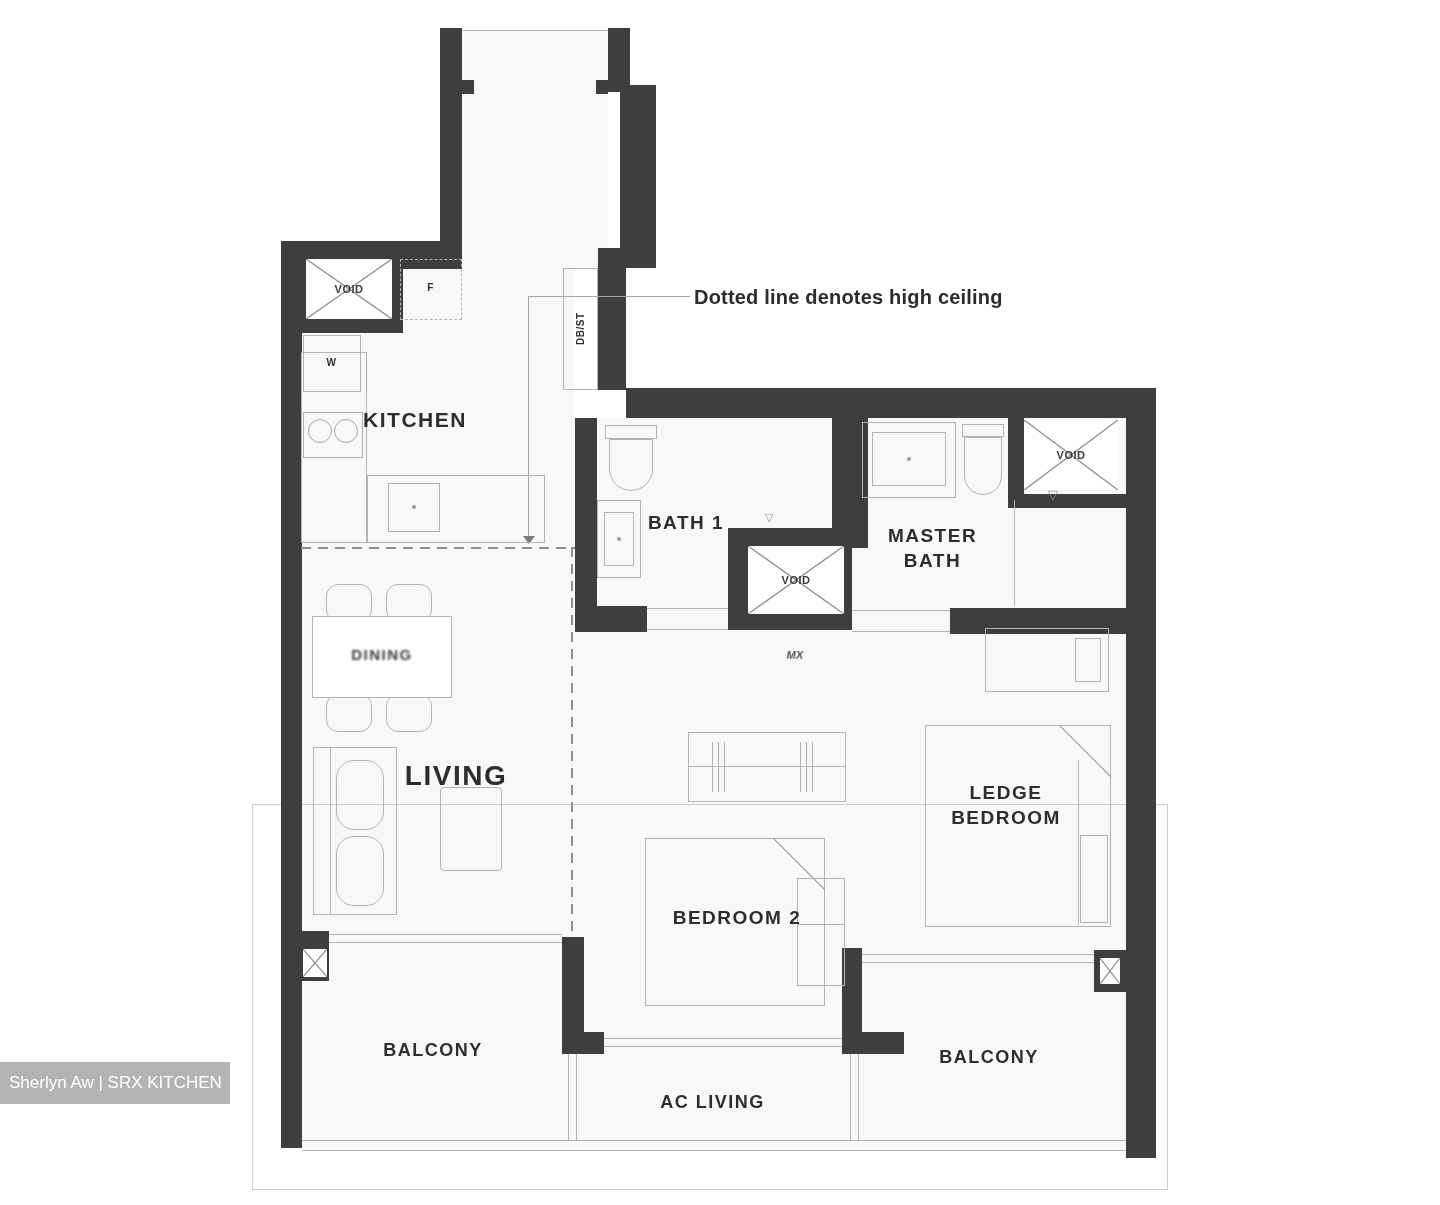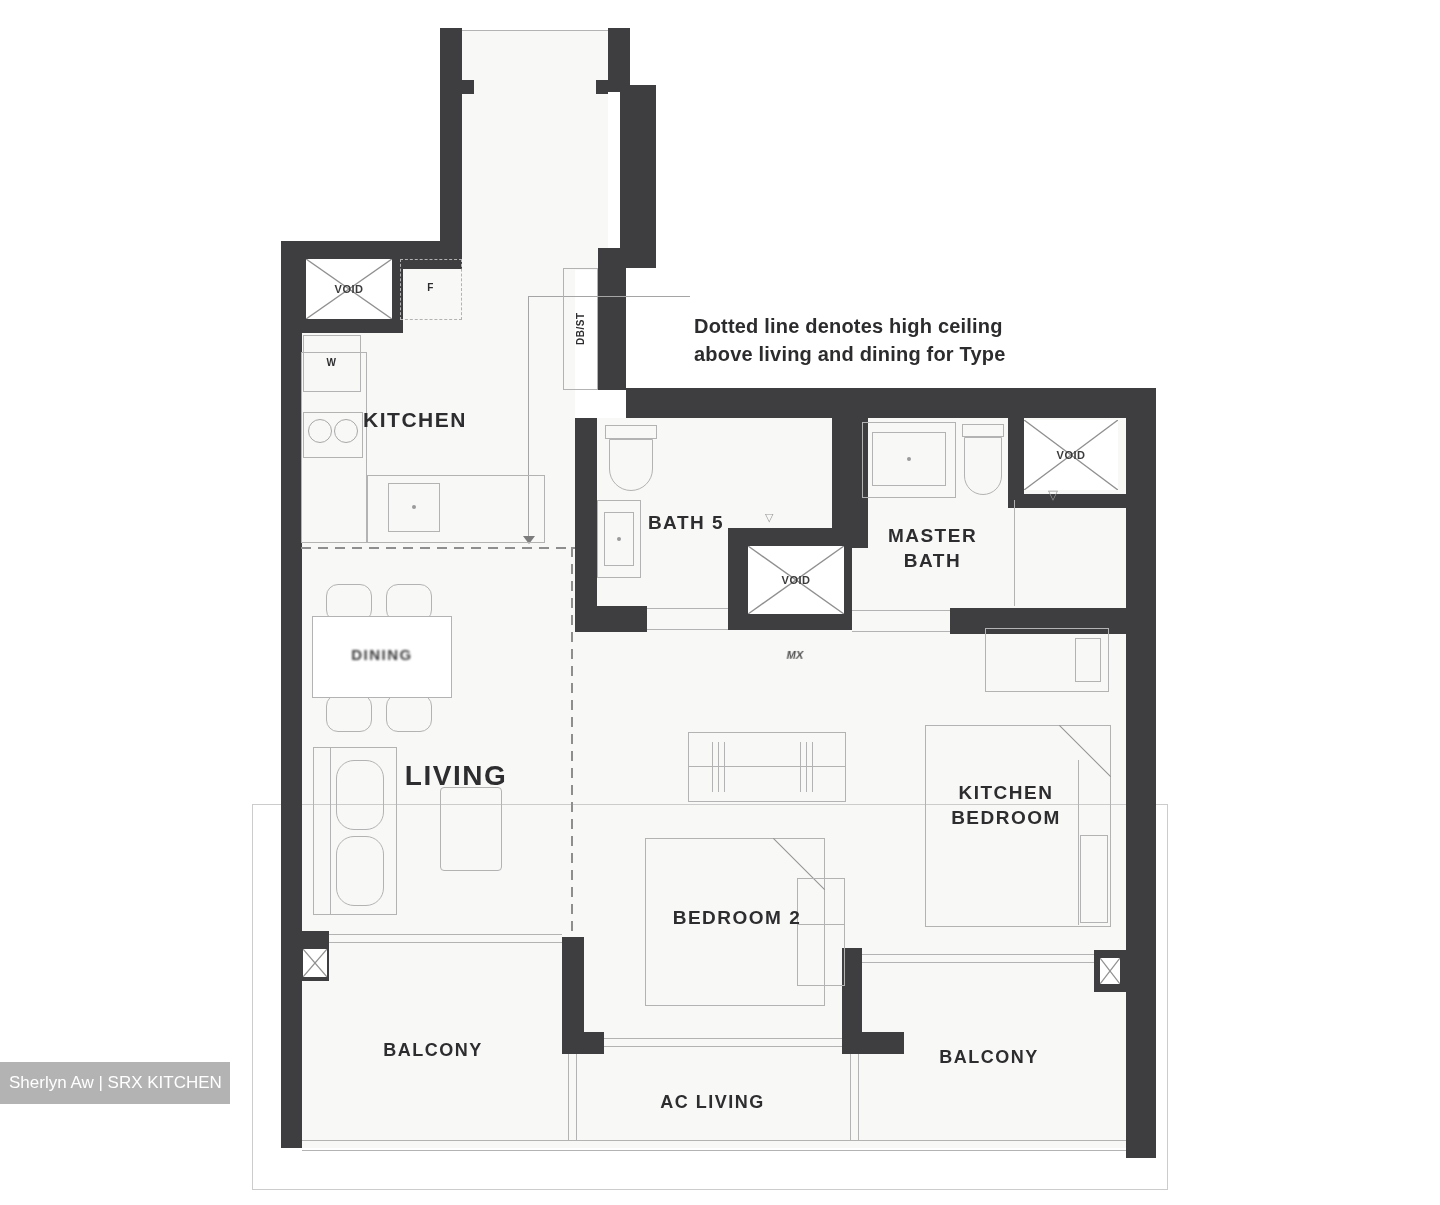--- a/index.html
+++ b/index.html
@@ -13,21 +13,21 @@
   .lineV{position:absolute;width:1px;background:#b3b3b3;}
   .dashH{position:absolute;height:2px;background:repeating-linear-gradient(90deg,#8e8e8e 0 10px,transparent 10px 17px);}
   .dashV{position:absolute;width:2px;background:repeating-linear-gradient(180deg,#8e8e8e 0 10px,transparent 10px 17px);}
   .lbl{position:absolute;font-weight:700;color:#2d2d2f;text-align:center;letter-spacing:1.5px;line-height:1.32;}
   .xbox{position:absolute;background:#fff;display:flex;align-items:center;justify-content:center;}
   .xbox svg{position:absolute;left:0;top:0;width:100%;height:100%;}
   .xbox .vlabel{position:relative;z-index:2;font-weight:700;font-size:11px;color:#3a3a3c;letter-spacing:.5px;}
   .fixdot{position:absolute;width:4px;height:4px;border-radius:50%;background:#9a9a9a;}
   .circle{position:absolute;border:1.5px solid #a8a8a8;border-radius:50%;box-sizing:border-box;}
   .tri{position:absolute;color:#9a9a9a;font-size:13px;line-height:1;}
-  .annot{position:absolute;font-weight:700;font-size:20px;color:#2c2c2e;line-height:28px;letter-spacing:.2px;margin-top:29px;}
+  .annot{position:absolute;font-weight:700;font-size:20px;color:#2c2c2e;line-height:28px;letter-spacing:.2px;}
   .wm{position:absolute;left:0;top:1062px;width:230px;height:42px;background:rgba(173,173,173,.92);
       color:#fff;font-size:17px;line-height:42px;padding-left:9px;box-sizing:border-box;white-space:nowrap;}
   .blur1{filter:blur(1px);}
   .blur05{filter:blur(.7px);}
   .vertical{writing-mode:vertical-rl;transform:rotate(180deg);}
 </style>
 </head>
 <body>
 
 <div id="stage">
@@ -180,32 +180,31 @@
   <div class="lineH" style="left:797px;top:924px;width:48px;"></div>
 
   <div class="thin" style="left:985px;top:628px;width:124px;height:64px;"></div>
   <div class="thin" style="left:1075px;top:638px;width:26px;height:44px;"></div>
   <div class="thin" style="left:925px;top:725px;width:186px;height:202px;"></div>
   <div class="abs" style="left:1059px;top:725px;width:52px;height:52px;background:linear-gradient(to bottom left,transparent calc(50% - 1px),#9a9a9a 50%,transparent calc(50% + 1px));"></div>
   <div class="lineV" style="left:1078px;top:760px;height:165px;"></div>
   <div class="thin" style="left:1080px;top:835px;width:28px;height:88px;"></div>
 
   <div class="lbl" style="left:345px;top:406px;width:140px;font-size:21px;">KITCHEN</div>
-  <div class="lbl" style="left:628px;top:510px;width:116px;font-size:19px;">BATH 5</div>
+  <div class="lbl" style="left:628px;top:510px;width:116px;font-size:19px;">BATH 1</div>
   <div class="lbl" style="left:870px;top:523px;width:125px;font-size:19px;">MASTER BATH</div>
   <div class="lbl" style="left:396px;top:758px;width:120px;font-size:28px;">LIVING</div>
   <div class="lbl" style="left:664px;top:905px;width:146px;font-size:19px;">BEDROOM 2</div>
-  <div class="lbl" style="left:933px;top:780px;width:146px;font-size:19px;">KITCHEN BEDROOM</div>
+  <div class="lbl" style="left:933px;top:780px;width:146px;font-size:19px;">LEDGE BEDROOM</div>
   <div class="lbl" style="left:358px;top:1039px;width:150px;font-size:18px;">BALCONY</div>
   <div class="lbl" style="left:914px;top:1046px;width:150px;font-size:18px;">BALCONY</div>
   <div class="lbl" style="left:640px;top:1091px;width:145px;font-size:18px;">AC LIVING</div>
   <div class="lbl blur05" style="left:775px;top:648px;width:40px;font-size:11px;color:#555;transform:skewX(-10deg);letter-spacing:0;">MX</div>
 
   <div class="annot" style="left:694px;top:283px;width:320px;">
     <div>Dotted line denotes high ceiling</div>
-    <div>above living and dining for Type</div>
   </div>
 
   <div class="wm">
     <span>Sherlyn Aw | SRX KITCHEN</span>
   </div>
 
 </div>
 
 </body></html>

